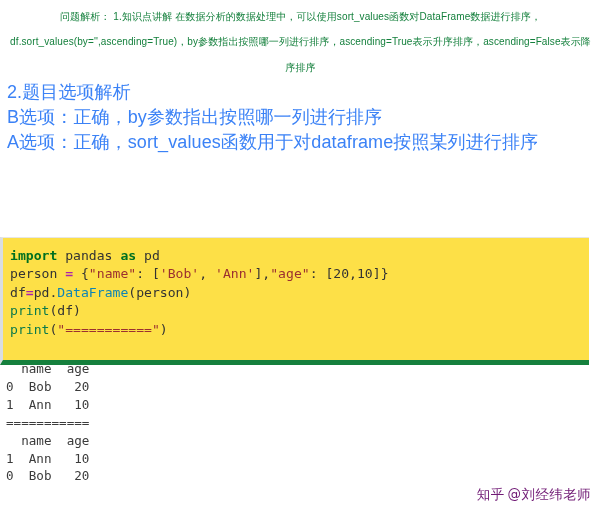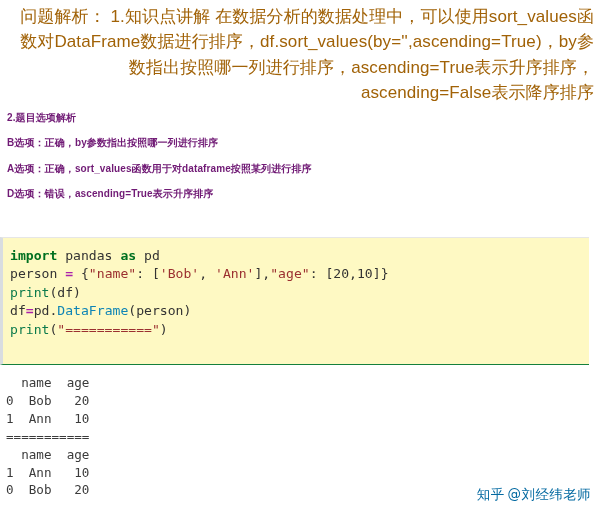--- a/index.html
+++ b/index.html
@@ -20,51 +20,50 @@
   
   #explanation {
     position: absolute;
     left: 0;
     top: 0;
     width: 600px;
     padding: 4px 6px 0 7px;
     box-sizing: border-box;
   }
   .para {
-    font-size: 17px;
+    font-size: 10px;
     line-height: 25.3px;
-    color: #a16207;
+    color: #15803d;
     letter-spacing: 0.1px;
-    text-align: right;
+    text-align: center;
     margin: 0;
     word-break: break-word;
   }
   .para-block {
     margin: 0;
   }
   .line {
-    font-size: 10px;
+    font-size: 18px;
     line-height: 25.3px;
-    color: #701a75;
+    color: #3b82f6;
     letter-spacing: 0.1px;
     white-space: nowrap;
-    font-weight: bold;
   }
 
   
   #code-block {
     position: absolute;
     left: 0;
     top: 237px;
     width: 589px;
     height: 128px;
     box-sizing: border-box;
-    background: #fef9c3;
+    background: #fde047;
     border-top: 1px solid #e6e6e6;
-    border-bottom: 1px solid #15803d;
+    border-bottom: 5px solid #15803d;
     border-left: 3px solid #d9dde0;
     padding: 9px 0 9px 7px;
     overflow: hidden;
   }
   #code-block .code-line {
     font-family: "DejaVu Sans Mono", "Liberation Mono", monospace;
     font-size: 13.1px;
     line-height: 18.4px;
     white-space: pre;
     color: #333333;
@@ -74,64 +73,63 @@
   .nb     { color: #0e84b5; }                      
   .str    { color: #9b3030; }                      
   .op     { color: #aa22aa; font-weight: bold; }   
   .num    { color: #333333; }
   .pl     { color: #333333; }
 
   
   #program-output {
     position: absolute;
     left: 0;
-    top: 370px;
+    top: 356px;
     width: 300px;
     padding: 4px 0 0 6px;
     box-sizing: border-box;
   }
   #program-output .out-line {
     font-family: "DejaVu Sans Mono", "Liberation Mono", monospace;
     font-size: 12.6px;
     line-height: 17.9px;
     white-space: pre;
     color: #3b3b3b;
   }
 
   
   #watermark {
     position: absolute;
     right: 9px;
     bottom: 8px;
     font-size: 13.5px;
     line-height: 18px;
-    color: #0369a1;
+    color: #701a75;
     letter-spacing: 0.4px;
     font-family: "DejaVu Sans", "Liberation Sans", sans-serif;
     user-select: none;
     white-space: nowrap;
   }
   #watermark .wm-logo { margin-right: 3px; }
 </style>
 </head>
 <body>
 
 <div id="explanation">
   <p class="para para-block">问题解析： 1.知识点讲解 在数据分析的数据处理中，可以使用sort_values函数对DataFrame数据进行排序，df.sort_values(by='',ascending=True)，by参数指出按照哪一列进行排序，ascending=True表示升序排序，ascending=False表示降序排序</p>
   <div class="line">2.题目选项解析</div>
   <div class="line">B选项：正确，by参数指出按照哪一列进行排序</div>
   <div class="line">A选项：正确，sort_values函数用于对dataframe按照某列进行排序</div>
-  <div class="line">D选项：错误，ascending=True表示升序排序</div>
 </div>
 
 <div id="code-block">
     <div class="code-line"><span class="k">import</span><span class="pl"> pandas </span><span class="k">as</span><span class="pl"> pd</span></div>
     <div class="code-line"><span class="pl">person </span><span class="op">=</span><span class="pl"> {</span><span class="str">"name"</span><span class="pl">: [</span><span class="str">'Bob'</span><span class="pl">, </span><span class="str">'Ann'</span><span class="pl">],</span><span class="str">"age"</span><span class="pl">: [</span><span class="num">20</span><span class="pl">,</span><span class="num">10</span><span class="pl">]}</span></div>
+    <div class="code-line"><span class="pl">df</span><span class="op">=</span><span class="pl">pd.</span><span class="nb">DataFrame</span><span class="pl">(person)</span></div>
     <div class="code-line"><span class="fn">print</span><span class="pl">(df)</span></div>
-    <div class="code-line"><span class="pl">df</span><span class="op">=</span><span class="pl">pd.</span><span class="nb">DataFrame</span><span class="pl">(person)</span></div>
     <div class="code-line"><span class="fn">print</span><span class="pl">(</span><span class="str">"==========="</span><span class="pl">)</span></div>
   </div>
 
 <div id="program-output">
     <div class="out-line">  name  age</div>
     <div class="out-line">0  Bob   20</div>
     <div class="out-line">1  Ann   10</div>
     <div class="out-line">===========</div>
     <div class="out-line">  name  age</div>
     <div class="out-line">1  Ann   10</div>

